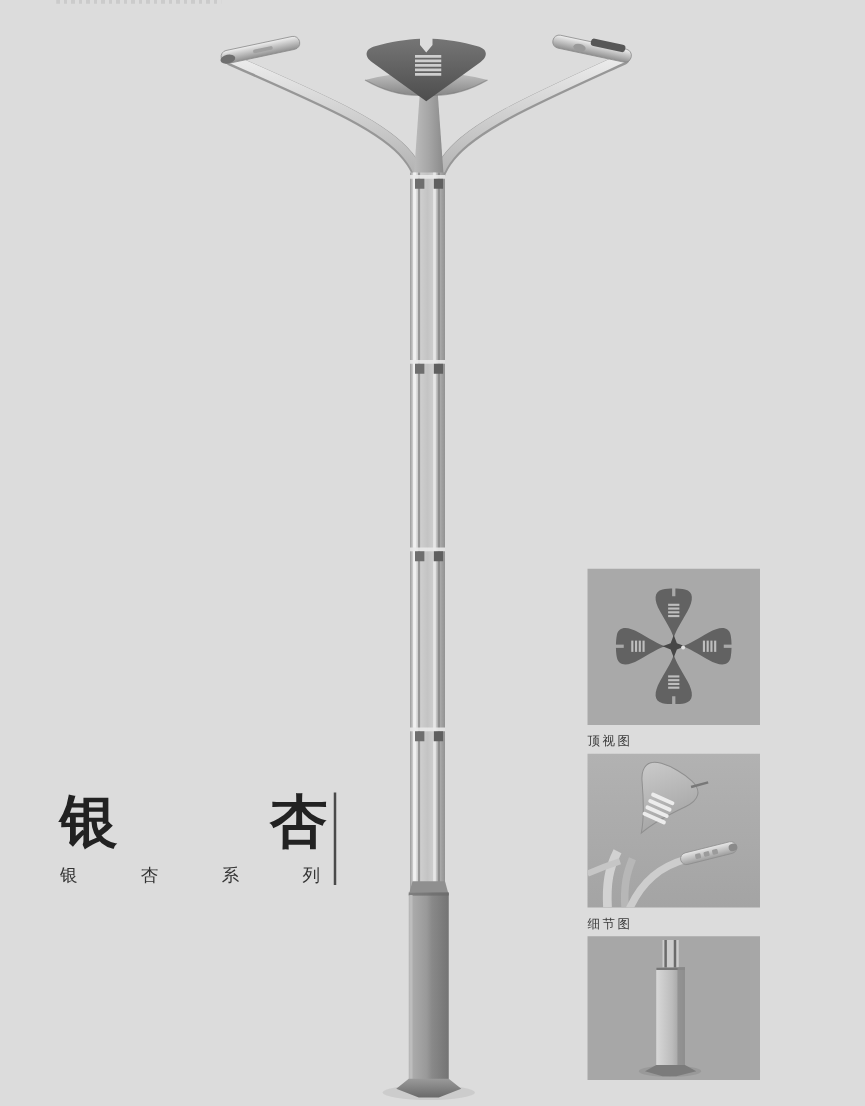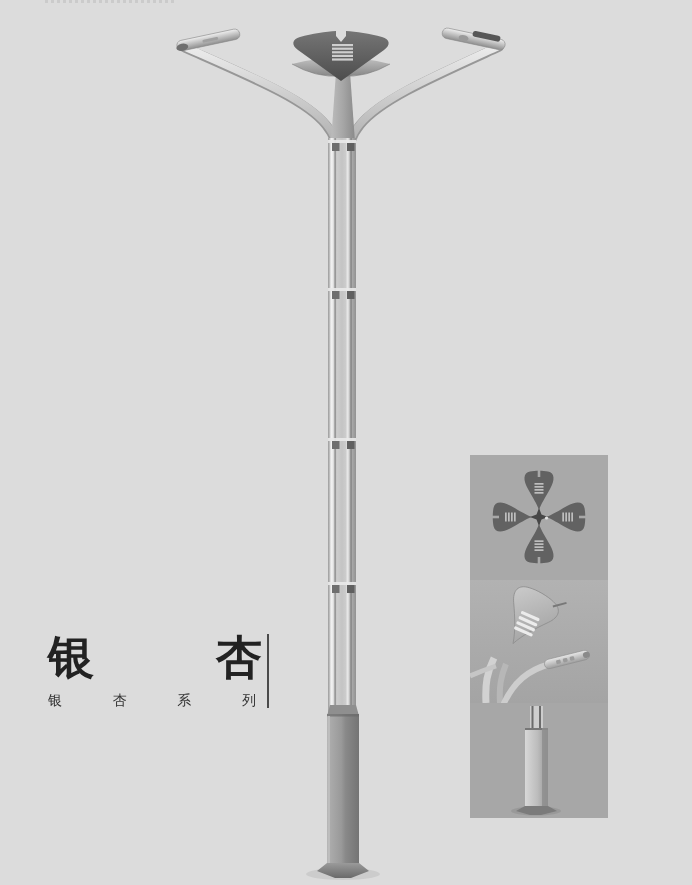--- a/index.html
+++ b/index.html
@@ -219,20 +219,21 @@
         <g transform="translate(69,62)">
           <use href="#p1leaf"></use>
           <use href="#p1leaf" transform="rotate(90)"></use>
           <use href="#p1leaf" transform="rotate(180)"></use>
           <use href="#p1leaf" transform="rotate(270)"></use>
           <path d="M0,-9 L2.5,-2.5 L9,0 L2.5,2.5 L0,9 L-2.5,2.5 L-9,0 L-2.5,-2.5 Z" fill="#474747"></path>
           <circle cx="7.5" cy="1" r="1.6" fill="#e2e2e2"></circle>
         </g>
       </svg>
     </div>
+    <div class="panel-label">顶视图</div>
 
     <div class="panel panel-2">
       <svg viewBox="0 0 138 123" width="138" height="123" aria-hidden="true">
         <defs>
           <linearGradient id="p2leaf" x1="0" y1="0" x2="1" y2="1">
             <stop offset="0" stop-color="#cccccc"></stop>
               <stop offset="1" stop-color="#9b9b9b"></stop>
           </linearGradient>
           <linearGradient id="p2head" x1="0" y1="0" x2="0" y2="1">
             <stop offset="0" stop-color="#e8e8e8"></stop>
@@ -260,20 +261,21 @@
           <g transform="translate(1,-16) rotate(-6)" fill="#ececec">
             <rect x="-10" y="0" width="20" height="3.2" rx="1.5"></rect>
             <rect x="-10" y="5.6" width="20" height="3.2" rx="1.5"></rect>
             <rect x="-10" y="11.2" width="20" height="3.2" rx="1.5"></rect>
             <rect x="-10" y="16.8" width="20" height="3.2" rx="1.5"></rect>
           </g>
           <line x1="16" y1="-34" x2="26" y2="-44" stroke="#787878" stroke-width="2"></line>
         </g>
       </svg>
     </div>
+    <div class="panel-label">细节图</div>
 
     <div class="panel panel-3">
       <svg viewBox="0 0 138 115" width="138" height="115" aria-hidden="true">
         <defs>
           <linearGradient id="p3col" x1="0" y1="0" x2="1" y2="0">
             <stop offset="0" stop-color="#d8d8d8"></stop>
               <stop offset=".55" stop-color="#bcbcbc"></stop>
               <stop offset="1" stop-color="#939393"></stop>
           </linearGradient>
         </defs>

